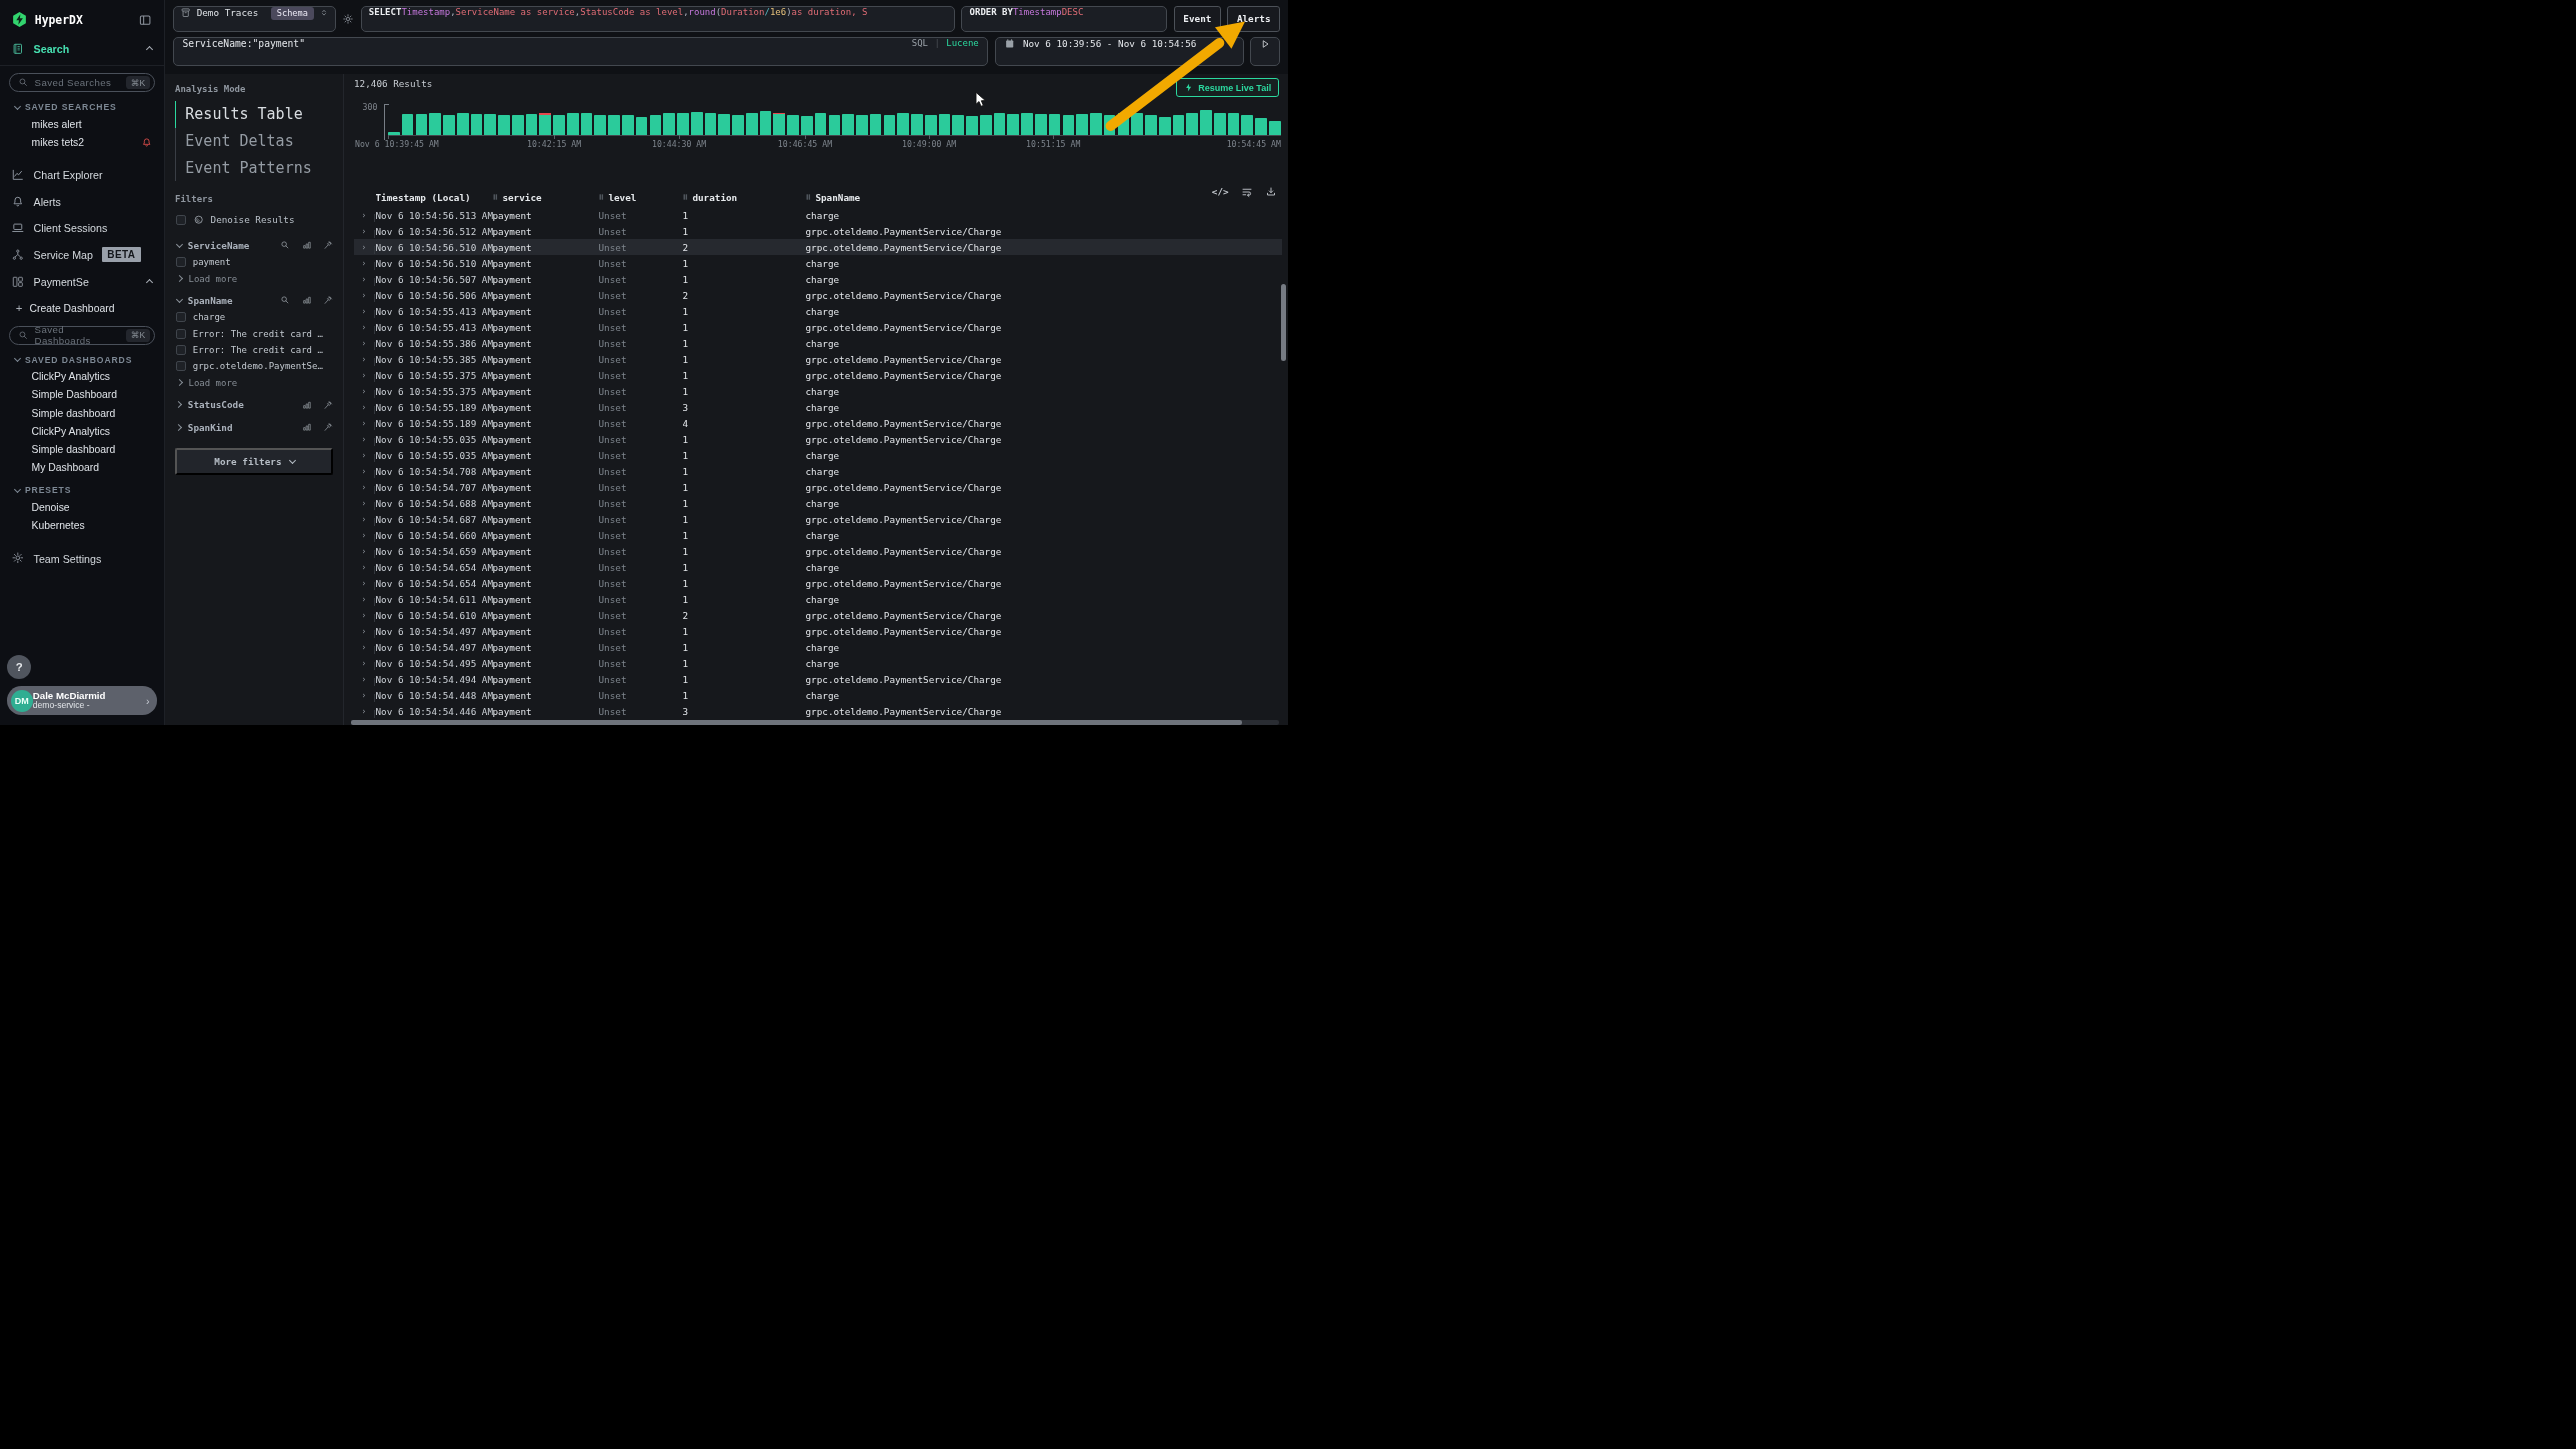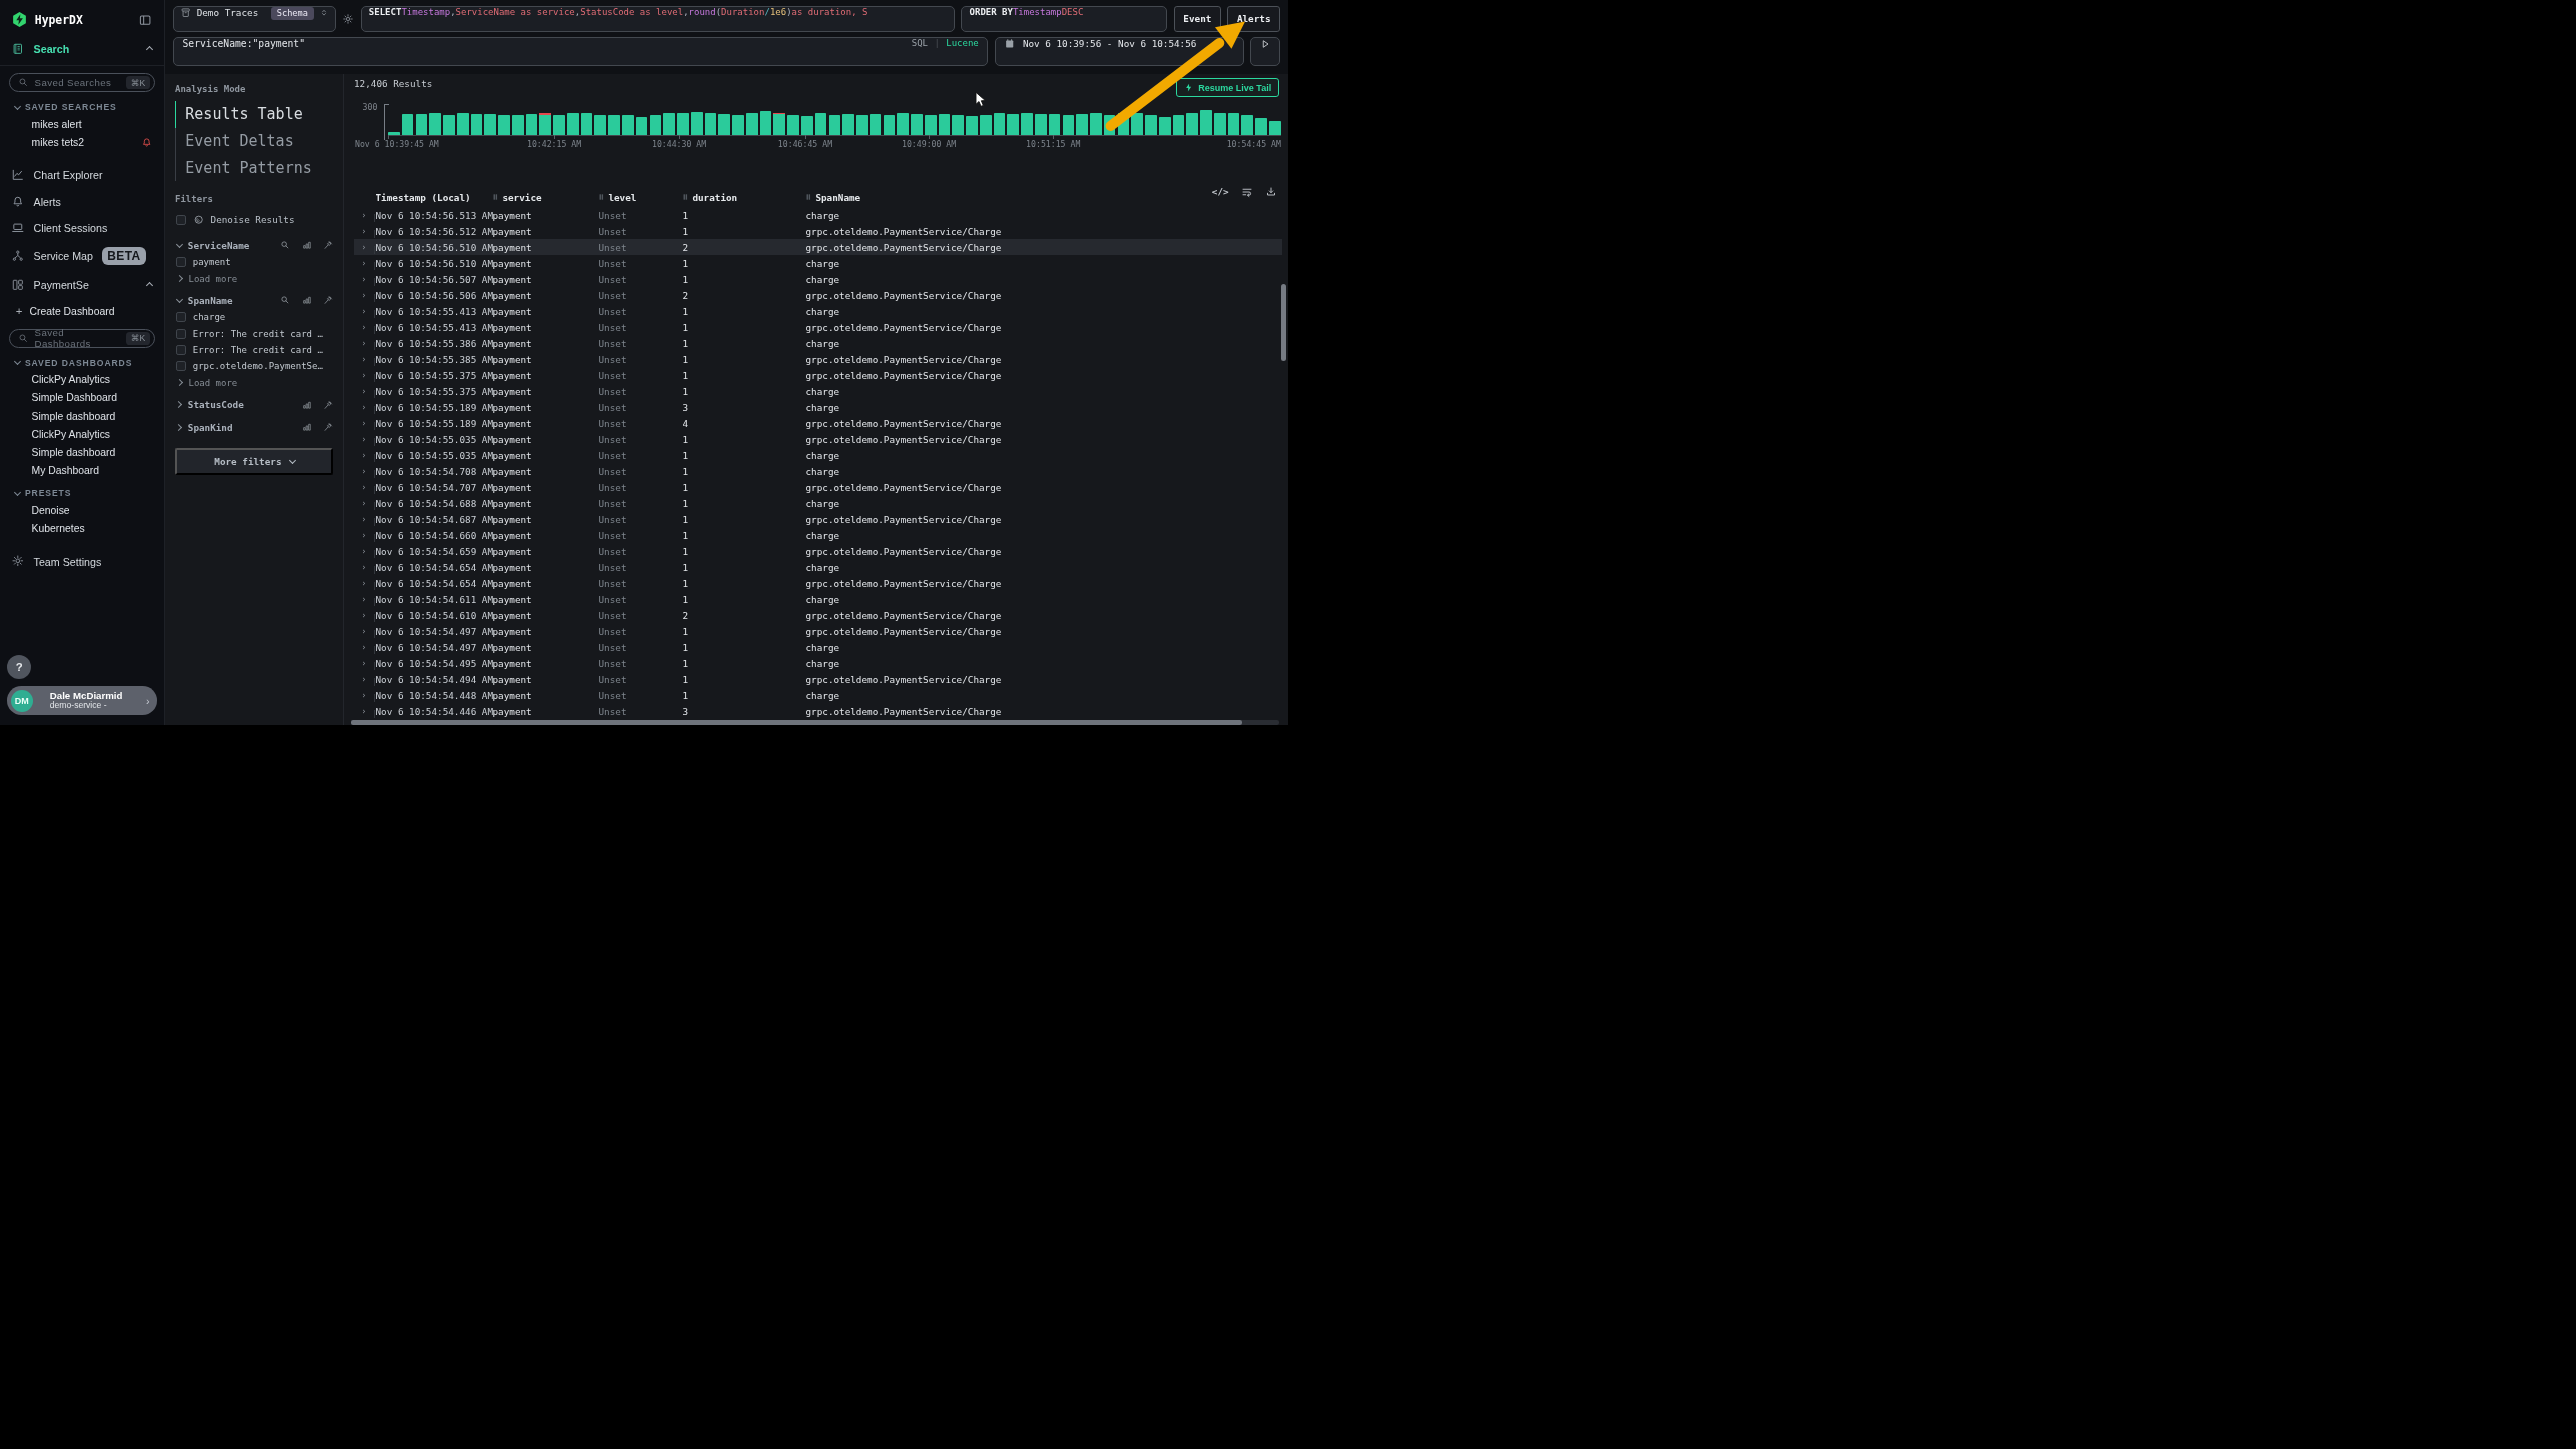--- a/index.html
+++ b/index.html
@@ -28,26 +28,26 @@
   .nav-item.active{color:#47e0b1;font-weight:bold;}
   .nav-item.active svg{color:#49b99a}
   .side-sect{border-bottom:0.7px solid #1d2026;padding-bottom:2.9px;}
   .fake-search{margin:7.2px 8.6px 4.3px 8.6px;height:19.3px;border:0.7px solid #4a505a;border-radius:10px;display:flex;align-items:center;gap:5.7px;padding:0 4.3px 0 8.6px;color:#6b727b;}
   .fake-search .ph{flex:1;font-size:9.7px;letter-spacing:0.4px;}
   .kbd{background:#23262d;border-radius:3.6px;padding:1.4px 5px;font-size:8.6px;color:#8a9199;font-family:var(--sans);}
   .group-head{display:flex;align-items:center;gap:5.7px;padding:5.7px 11.4px 2.9px 14.3px;font-size:8.6px;letter-spacing:0.9px;color:#7d8894;font-weight:bold;}
   .side-sub-item{padding:3.6px 11.4px 3.6px 31.5px;font-size:10.4px;color:#dfe3e8;white-space:nowrap;overflow:hidden;text-overflow:ellipsis;}
   .side-sub-row{display:flex;align-items:center;padding:3.6px 11.4px 3.6px 31.5px;font-size:10.4px;color:#dfe3e8;}
   .side-sub-row .spacer{flex:1}
-  .beta{background:#99a0aa;color:#14171c;font-size:12px;font-weight:bold;letter-spacing:0.4px;border-radius:6px;padding:1.8px 5.7px;}
+  .beta{background:#99a0aa;color:#14171c;font-size:10px;font-weight:bold;letter-spacing:0.4px;border-radius:1px;padding:1.8px 5.7px;}
   .create-dash{display:flex;align-items:center;gap:7.2px;padding:7.2px 11.4px 4.3px 15.7px;font-size:10.4px;color:#dfe3e8;}
   .plus{color:#aab0b8;font-size:11.4px;}
   .team{margin-top:10px;align-items:flex-end;}
   .help-circle{position:absolute;left:7.2px;bottom:46px;width:24px;height:24px;border-radius:50%;background:#50555e;color:#e6e9ec;font-weight:bold;font-size:11.4px;display:flex;align-items:center;justify-content:center;}
-  .user-card{position:absolute;left:7.2px;right:7.2px;bottom:10px;height:29px;background:#5d616b;border-radius:14.3px;display:flex;align-items:center;gap:17px;padding:0 7.2px 0 3.6px;}
+  .user-card{position:absolute;left:7.2px;right:7.2px;bottom:10px;height:29px;background:#5d616b;border-radius:14.3px;display:flex;align-items:center;gap:0;padding:0 7.2px 0 3.6px;}
   .avatar{width:22px;height:22px;border-radius:50%;background:#2fae92;color:#eafff8;font-weight:bold;font-size:9px;display:flex;align-items:center;justify-content:center;font-family:var(--sans);}
   .user-meta{flex:1;min-width:0;line-height:1.15;}
   .user-name{font-size:9.7px;font-weight:bold;color:#fff;}
   .user-sub{font-size:8.6px;color:#e3e6ea;}
   .user-chev{color:#c6cbd2;font-size:10.7px;}
 
   
   .cv{display:inline-block;width:5px;height:5px;border-right:1.1px solid currentColor;border-bottom:1.1px solid currentColor;}
   .cv-down{transform:rotate(45deg) translateY(-1.4px);}
   .cv-up{transform:rotate(-135deg) translateY(-1.4px);}

